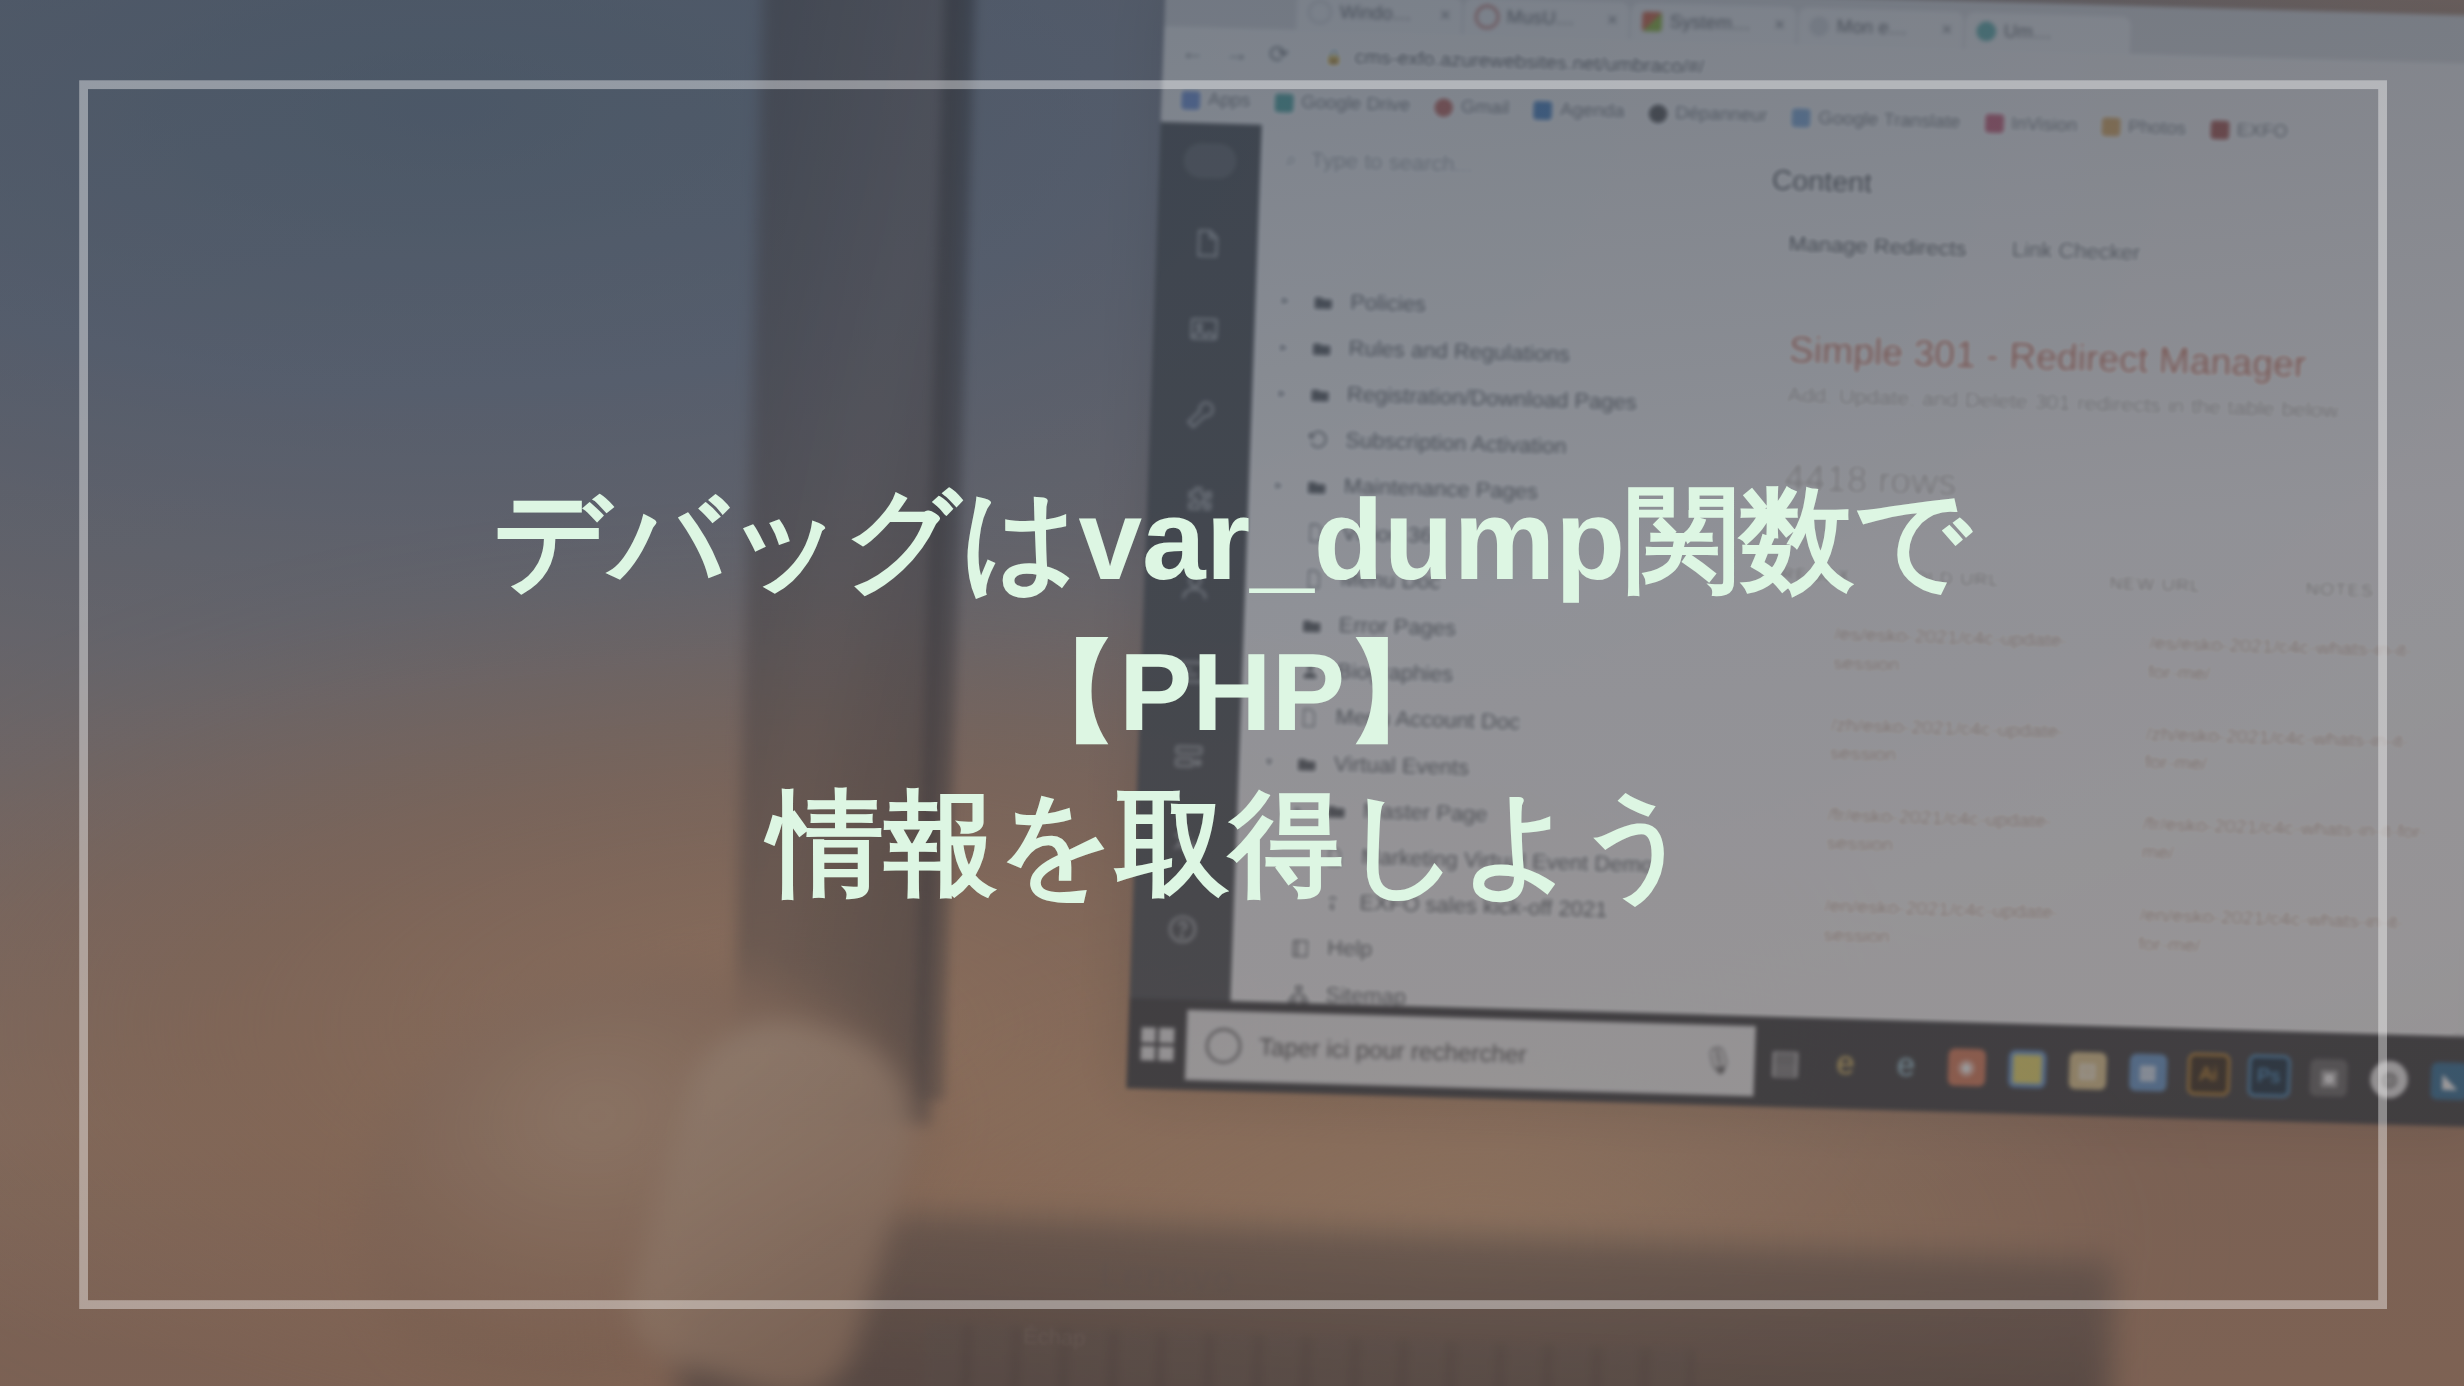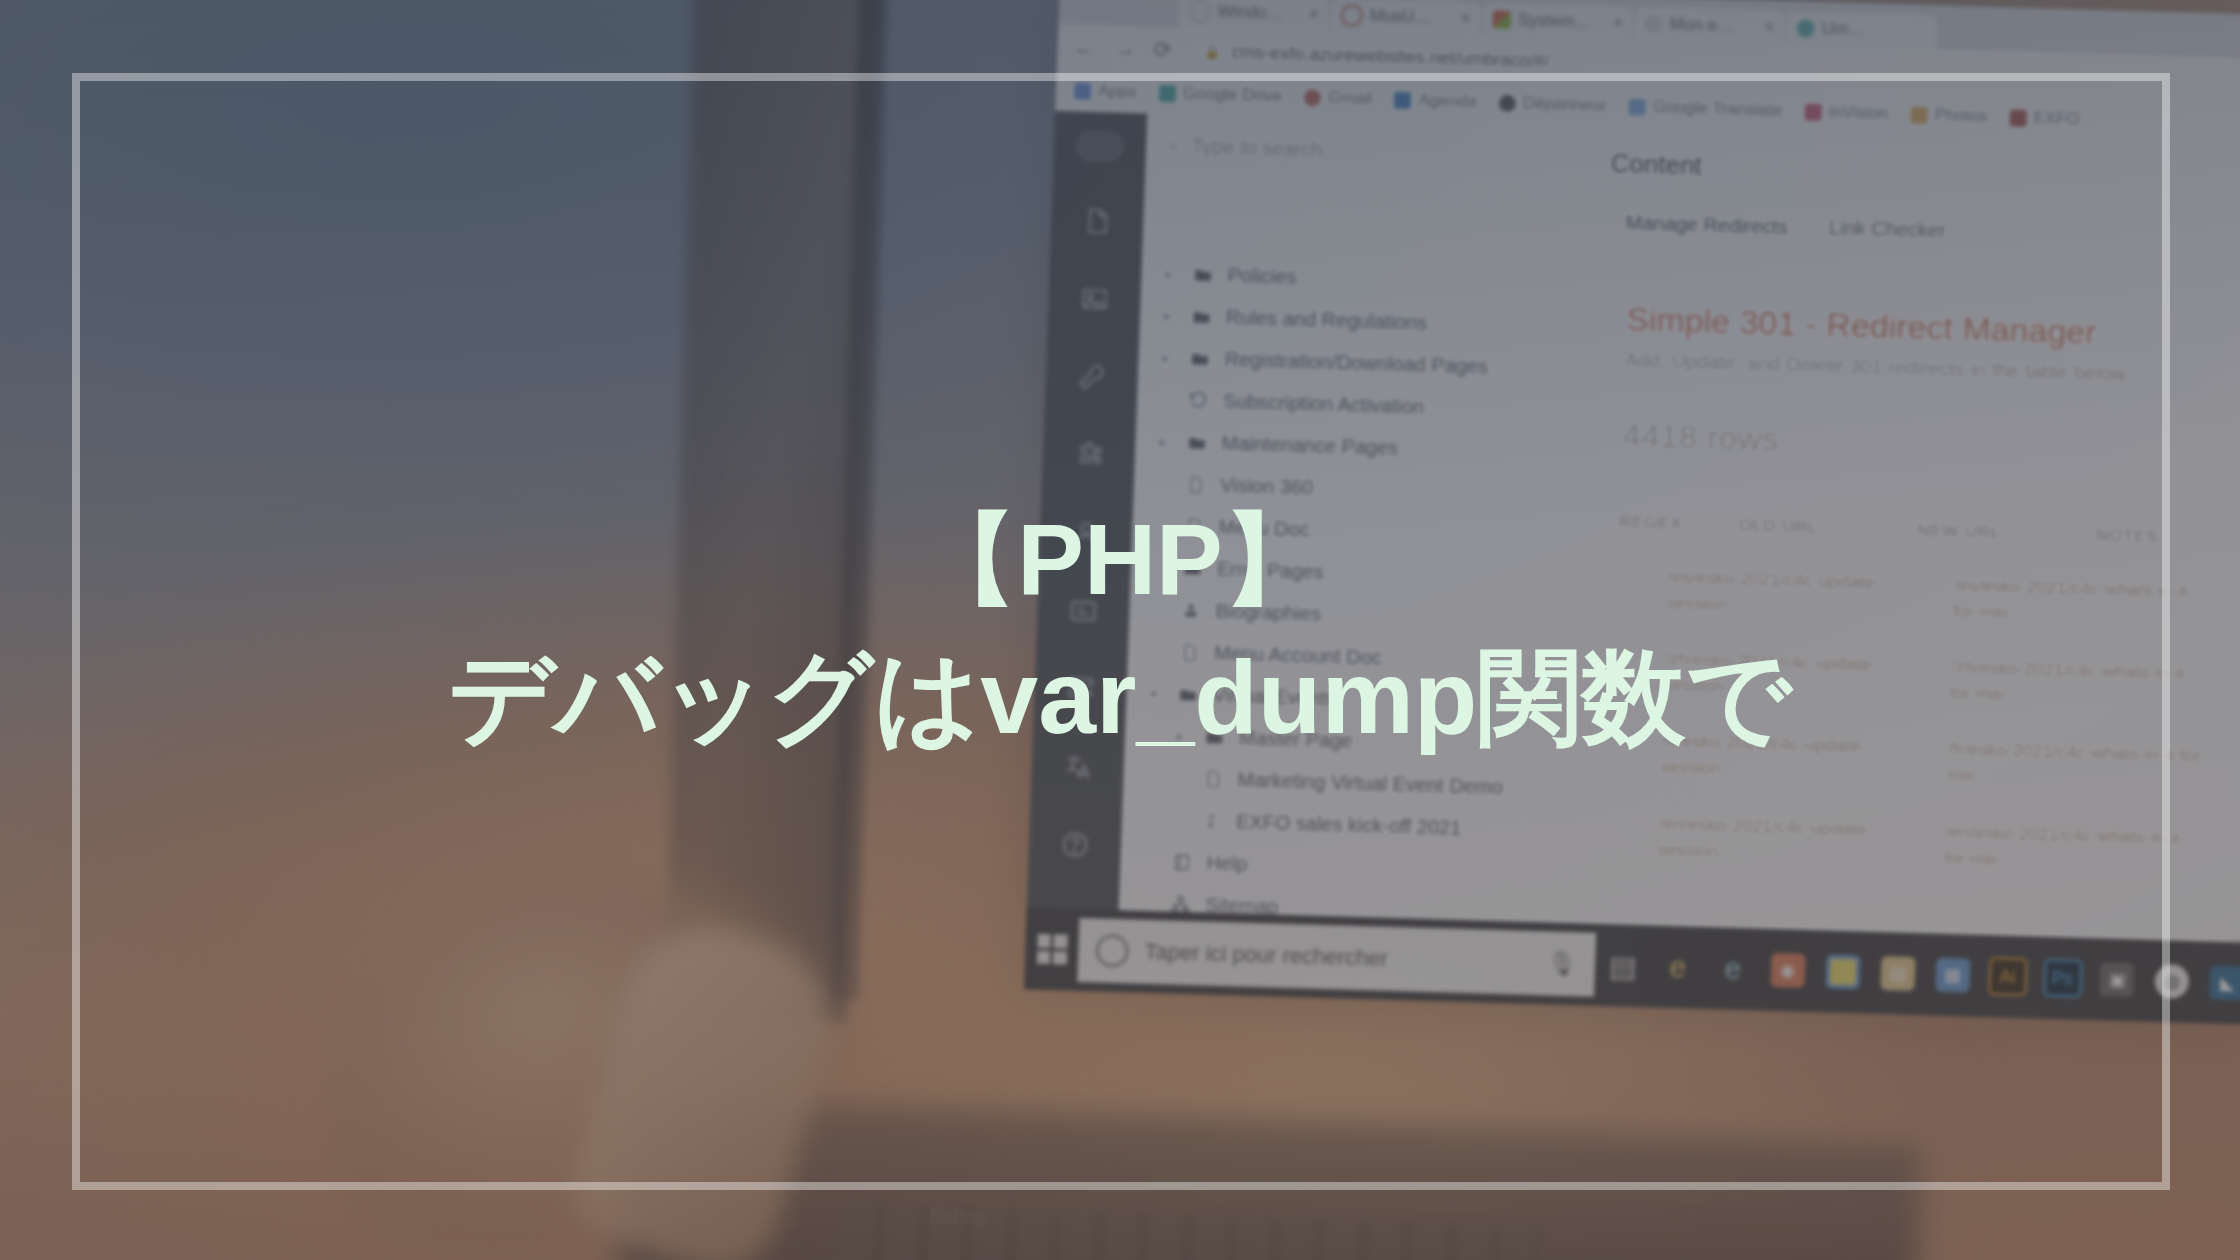--- a/index.html
+++ b/index.html
@@ -610,17 +610,18 @@
     <div class="hand"></div>
     <div class="finger"></div>
   </div>
 
   <div class="tint"></div>
   <div class="tint2"></div>
 
   <div class="frame"></div>
 
   <div class="title-wrap">
+    <div class="tline">デバッグはvar_dump関数で</div>
     <div class="tline l1">【PHP】</div>
-    <div class="tline">デバッグはvar_dump関数で</div>
+    <div class="tline">情報を取得しよう</div>
   </div>
 
 </div>
 
 </body></html>

